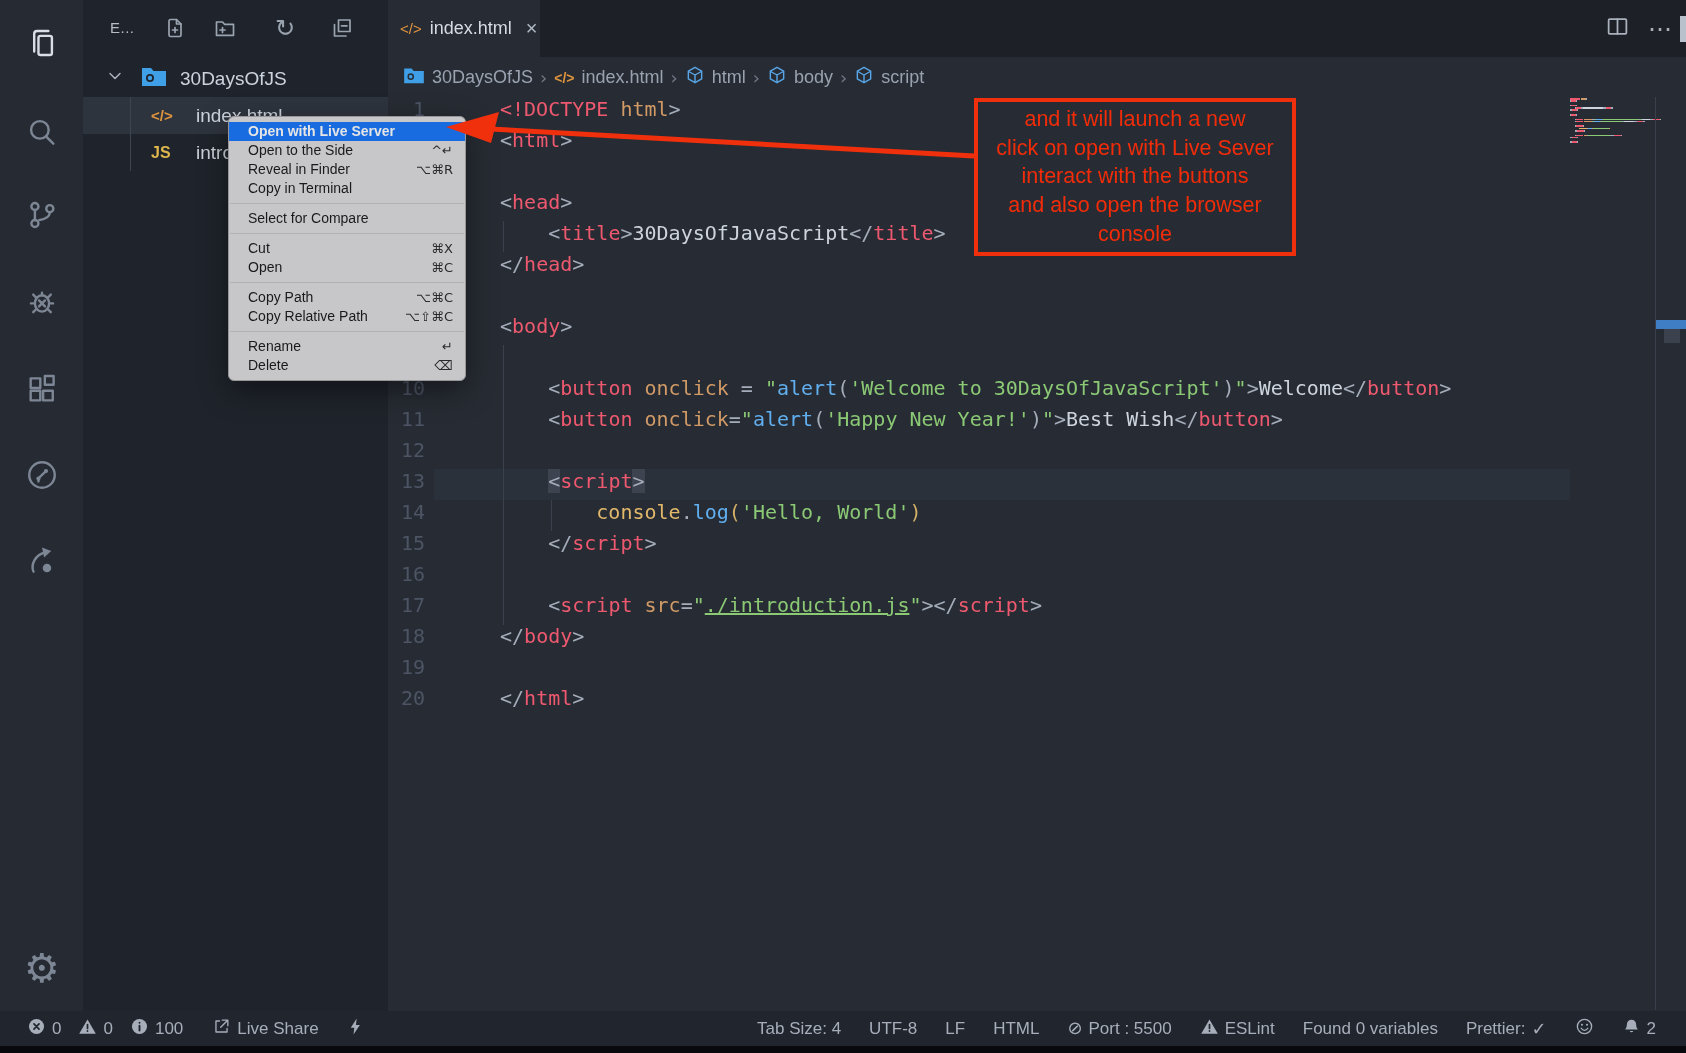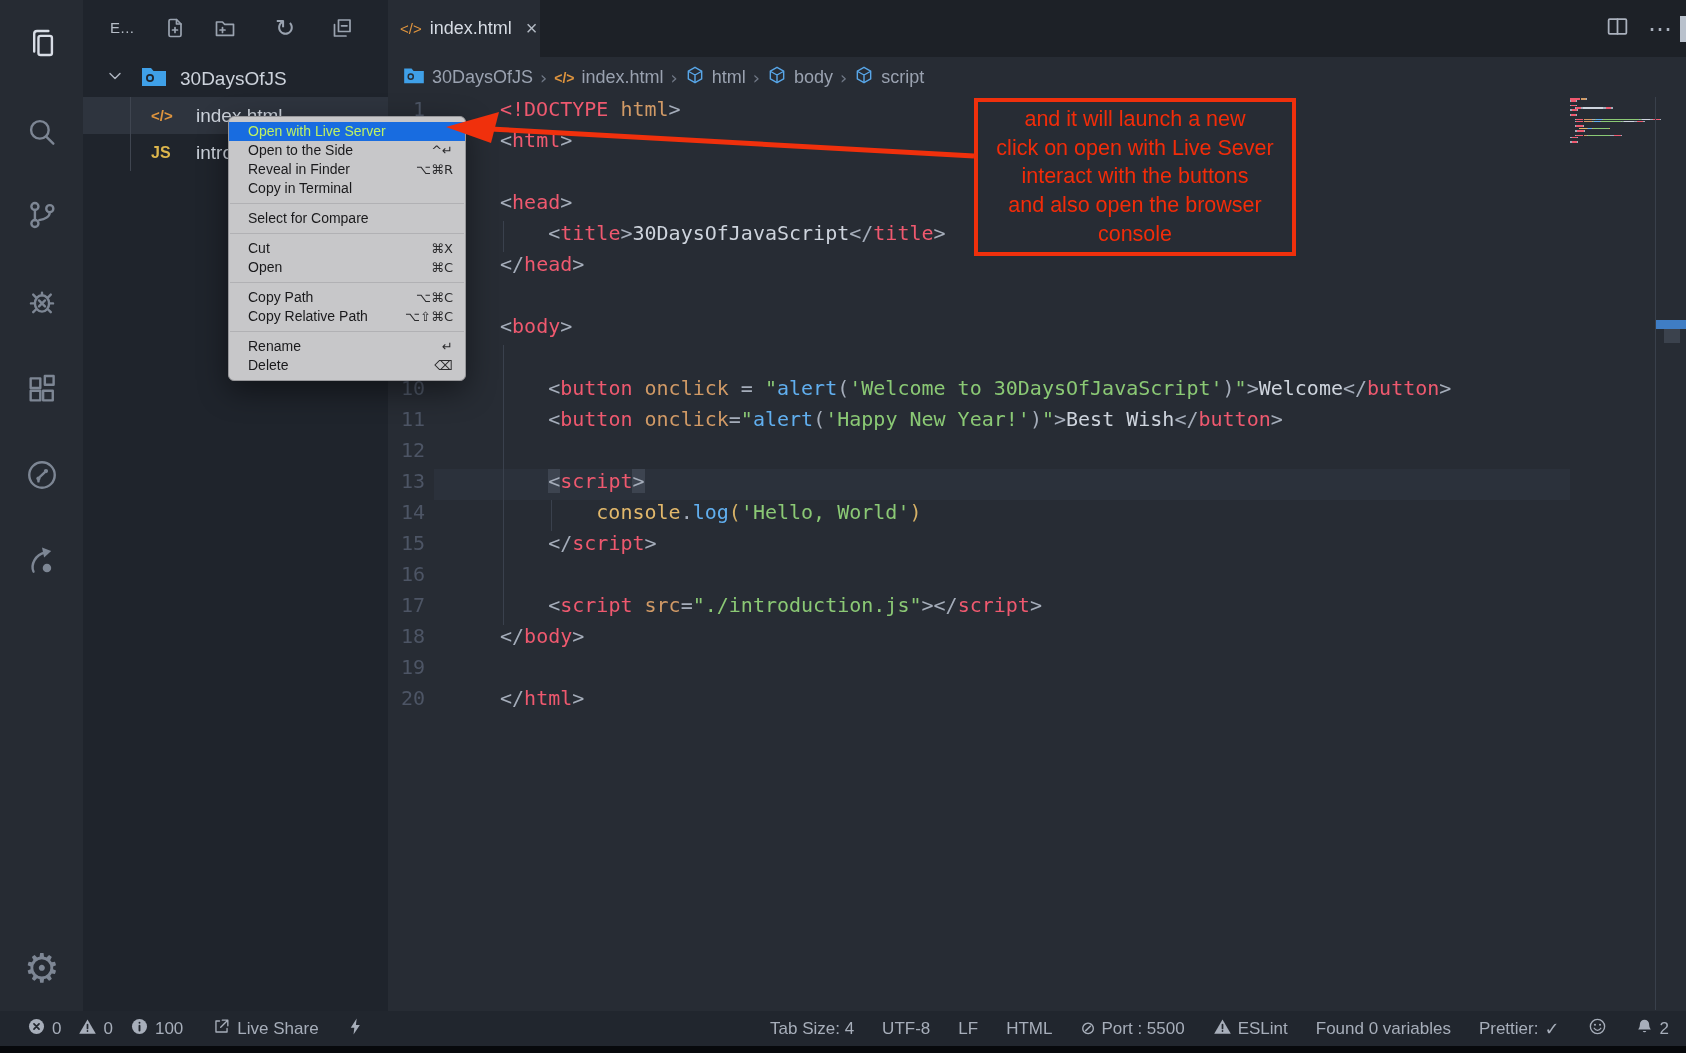--- a/index.html
+++ b/index.html
@@ -57,47 +57,47 @@
   
   .codearea{position:absolute;left:388px;top:97px;right:0;height:914px;background:#272c34;
             font-family:"DejaVu Sans Mono",monospace;font-size:20px;}
   .cur-line{position:absolute;left:46px;top:372px;width:1136px;height:31px;background:#2b313b;}
   .iguide{position:absolute;width:1px;background:#3a414d;}
   .cl{position:absolute;left:0;width:1200px;height:31px;white-space:pre;cursor:text;}
   .ln{position:absolute;left:0;top:0;width:37px;text-align:right;color:#4d5565;}
   .ct{position:absolute;left:112px;top:0;}
   .t-p{color:#a5adba}.t-tag{color:#ef596f}.t-attr{color:#d19a66}.t-str{color:#8bc975}
   .t-fn{color:#61afef}.t-obj{color:#e2b86b}.t-txt{color:#ced4dd}.t-gold{color:#d5b066}
-  .t-u{}
+  .t-u{text-decoration:underline}
   .t-hl{background:#3d4450;}
   .minimap{position:absolute;left:1182px;top:1px;width:80px;}
   .mm-line{height:1.6px;margin-bottom:0.7px;white-space:nowrap;font-size:0;}
   .mm-seg{display:inline-block;height:1.6px;}
   .mm-divider{position:absolute;left:1267px;top:0;width:1px;height:913px;background:#39404b;}
   .ov-blue{position:absolute;left:1268px;top:223px;width:30px;height:9px;background:#3f7dc4;}
   .ov-thumb{position:absolute;left:1276px;top:232px;width:16px;height:14px;background:#3b424d;}
 
   
   .statusbar{position:absolute;left:0;top:1011px;width:100%;height:35px;background:#21262e;color:#a7aeba;
              font-size:17px;display:flex;align-items:center;justify-content:space-between;z-index:6;}
   .sb-group{display:flex;align-items:center;}
   .sb-left{padding-left:27px;gap:17px;}
-  .sb-right{padding-right:17px;gap:28px;}
+  .sb-right{padding-right:30px;gap:28px;}
   .sb-item{display:flex;align-items:center;gap:6px;cursor:pointer;white-space:nowrap;}
   .sb-item svg{width:19px;height:19px;}
   .sb-item .glyph{font-size:18px;line-height:18px;}
   .ml1{margin-left:12px;} .ml2{margin-left:10px;}
   .bottomstrip{position:absolute;left:0;top:1046px;width:100%;height:7px;background:#07090c;}
 
   
   .ctxmenu{position:absolute;left:228px;top:116px;width:236px;background:#c7c7c9;border:1px solid #97979a;
            border-radius:6px;box-shadow:0 10px 30px rgba(0,0,0,.45);padding:5px 0;z-index:50;
            font-size:14px;color:#1a1a1c;}
   .mi{height:19px;line-height:19px;padding:0 12px 0 19px;display:flex;justify-content:space-between;cursor:pointer;}
-  .mi.hl{background:#186ce0;color:#bef264;}
+  .mi.hl{background:#186ce0;color:#e5e5e5;font-weight:bold;}
   .mi .sc{color:#2a2a2c;font-family:"DejaVu Sans",sans-serif;font-size:13px;}
   .mi.hl .sc{color:#fff;}
   .msep{height:1px;background:#b1b1b4;margin:5px 1px;}
 
   
   .annotation{position:absolute;left:974px;top:98px;width:310px;border:4px solid #f0300c;
               color:#f22c09;font-size:21.5px;line-height:28.7px;text-align:center;
               padding:3px 2px;z-index:10;background:rgba(0,0,0,0);}
   .arrow{position:absolute;left:0;top:0;z-index:60;pointer-events:none;}
 </style>

